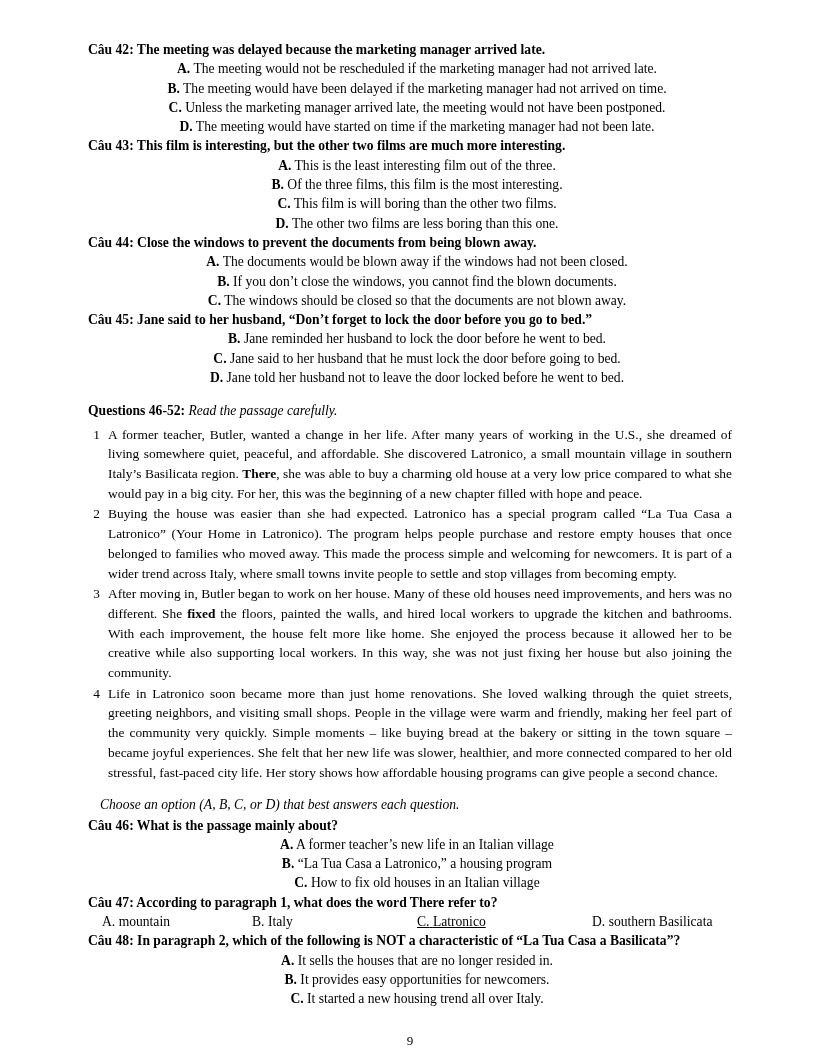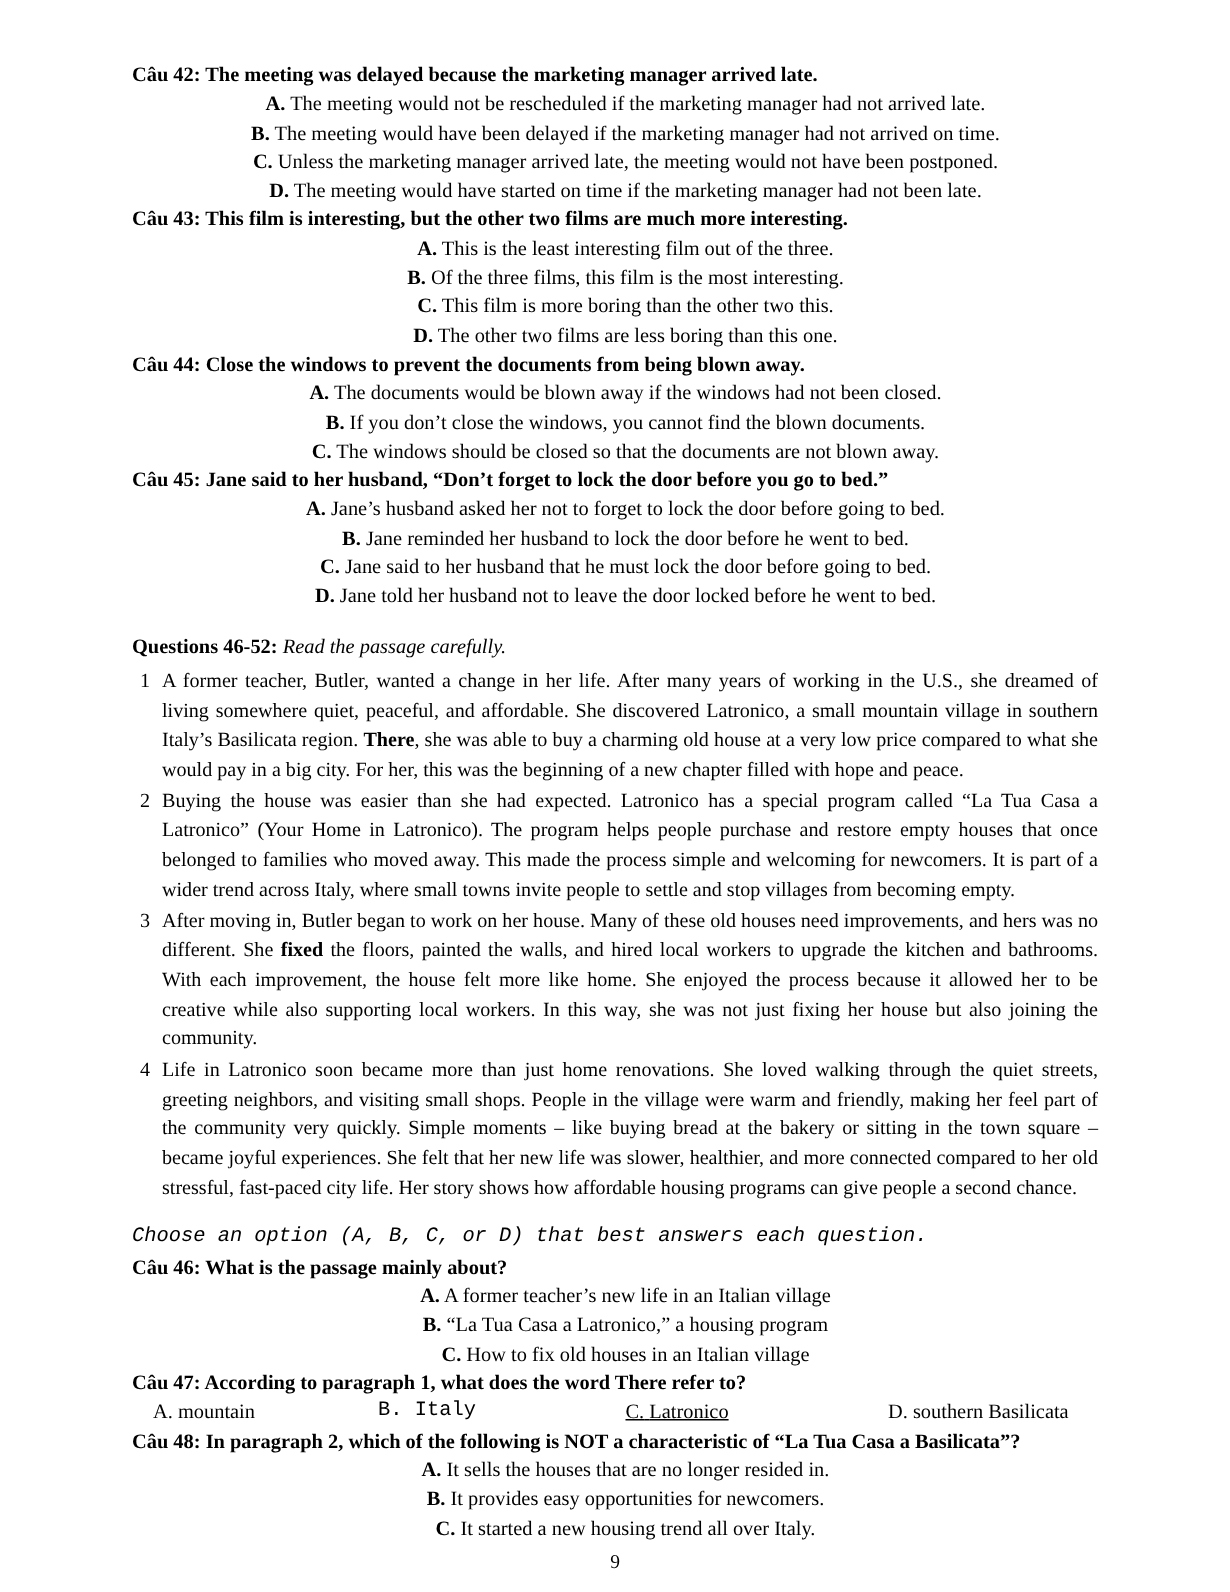--- a/index.html
+++ b/index.html
@@ -63,35 +63,34 @@
     box-sizing: border-box;
   }
   .para-text {
     flex: 1 1 auto;
     text-align: justify;
     hyphens: none;
   }
   .instruction {
     font-style: italic;
     font-size: 13.6px;
-    margin: 13px 0 1px 0;
+    margin: 13px 0 1px 12px;
     line-height: 1.42;
-    font-family: Liberation Mono, monospace;
   }
   .opt-row {
     display: flex;
     font-size: 13.6px;
     line-height: 1.42;
     margin-left: 14px;
   }
   .opt-row .cell {
     white-space: nowrap;
   }
   .opt-row .cell:nth-child(1) { width: 150px; }
-  .opt-row .cell:nth-child(2) { width: 165px; font-family: Liberation Mono, monospace; }
+  .opt-row .cell:nth-child(2) { width: 165px; }
   .opt-row .cell:nth-child(3) { width: 175px; text-decoration: underline; }
   .opt-row .cell:nth-child(4) { width: auto; }
   .page-number {
     position: absolute;
     left: 0;
     right: 0;
     bottom: 12px;
     text-align: center;
     font-size: 13px;
   }
@@ -109,34 +108,33 @@
       <div class="opt"><span class="lbl">A.</span> <span>The meeting would not be rescheduled if the marketing manager had not arrived late.</span></div>
       <div class="opt"><span class="lbl">B.</span> <span>The meeting would have been delayed if the marketing manager had not arrived on time.</span></div>
       <div class="opt"><span class="lbl">C.</span> <span>Unless the marketing manager arrived late, the meeting would not have been postponed.</span></div>
       <div class="opt"><span class="lbl">D.</span> <span>The meeting would have started on time if the marketing manager had not been late.</span></div>
     </div>
 
     <div class="q-block">
       <div class="q-stem">Câu 43: This film is interesting, but the other two films are much more interesting.</div>
       <div class="opt"><span class="lbl">A.</span> <span>This is the least interesting film out of the three.</span></div>
       <div class="opt"><span class="lbl">B.</span> <span>Of the three films, this film is the most interesting.</span></div>
-      <div class="opt"><span class="lbl">C.</span> <span>This film is more boring than the other two this.</span></div>
+      <div class="opt"><span class="lbl">C.</span> <span>This film is will boring than the other two films.</span></div>
       <div class="opt"><span class="lbl">D.</span> <span>The other two films are less boring than this one.</span></div>
     </div>
 
     <div class="q-block">
       <div class="q-stem">Câu 44: Close the windows to prevent the documents from being blown away.</div>
       <div class="opt"><span class="lbl">A.</span> <span>The documents would be blown away if the windows had not been closed.</span></div>
       <div class="opt"><span class="lbl">B.</span> <span>If you don’t close the windows, you cannot find the blown documents.</span></div>
       <div class="opt"><span class="lbl">C.</span> <span>The windows should be closed so that the documents are not blown away.</span></div>
     </div>
 
     <div class="q-block">
       <div class="q-stem">Câu 45: Jane said to her husband, “Don’t forget to lock the door before you go to bed.”</div>
-      <div class="opt"><span class="lbl">A.</span> <span>Jane’s husband asked her not to forget to lock the door before going to bed.</span></div>
       <div class="opt"><span class="lbl">B.</span> <span>Jane reminded her husband to lock the door before he went to bed.</span></div>
       <div class="opt"><span class="lbl">C.</span> <span>Jane said to her husband that he must lock the door before going to bed.</span></div>
       <div class="opt"><span class="lbl">D.</span> <span>Jane told her husband not to leave the door locked before he went to bed.</span></div>
     </div>
 
   </div>
 
   <div class="section-head">
     <span>Questions 46-52:</span>
     <span class="ital">Read the passage carefully.</span>

